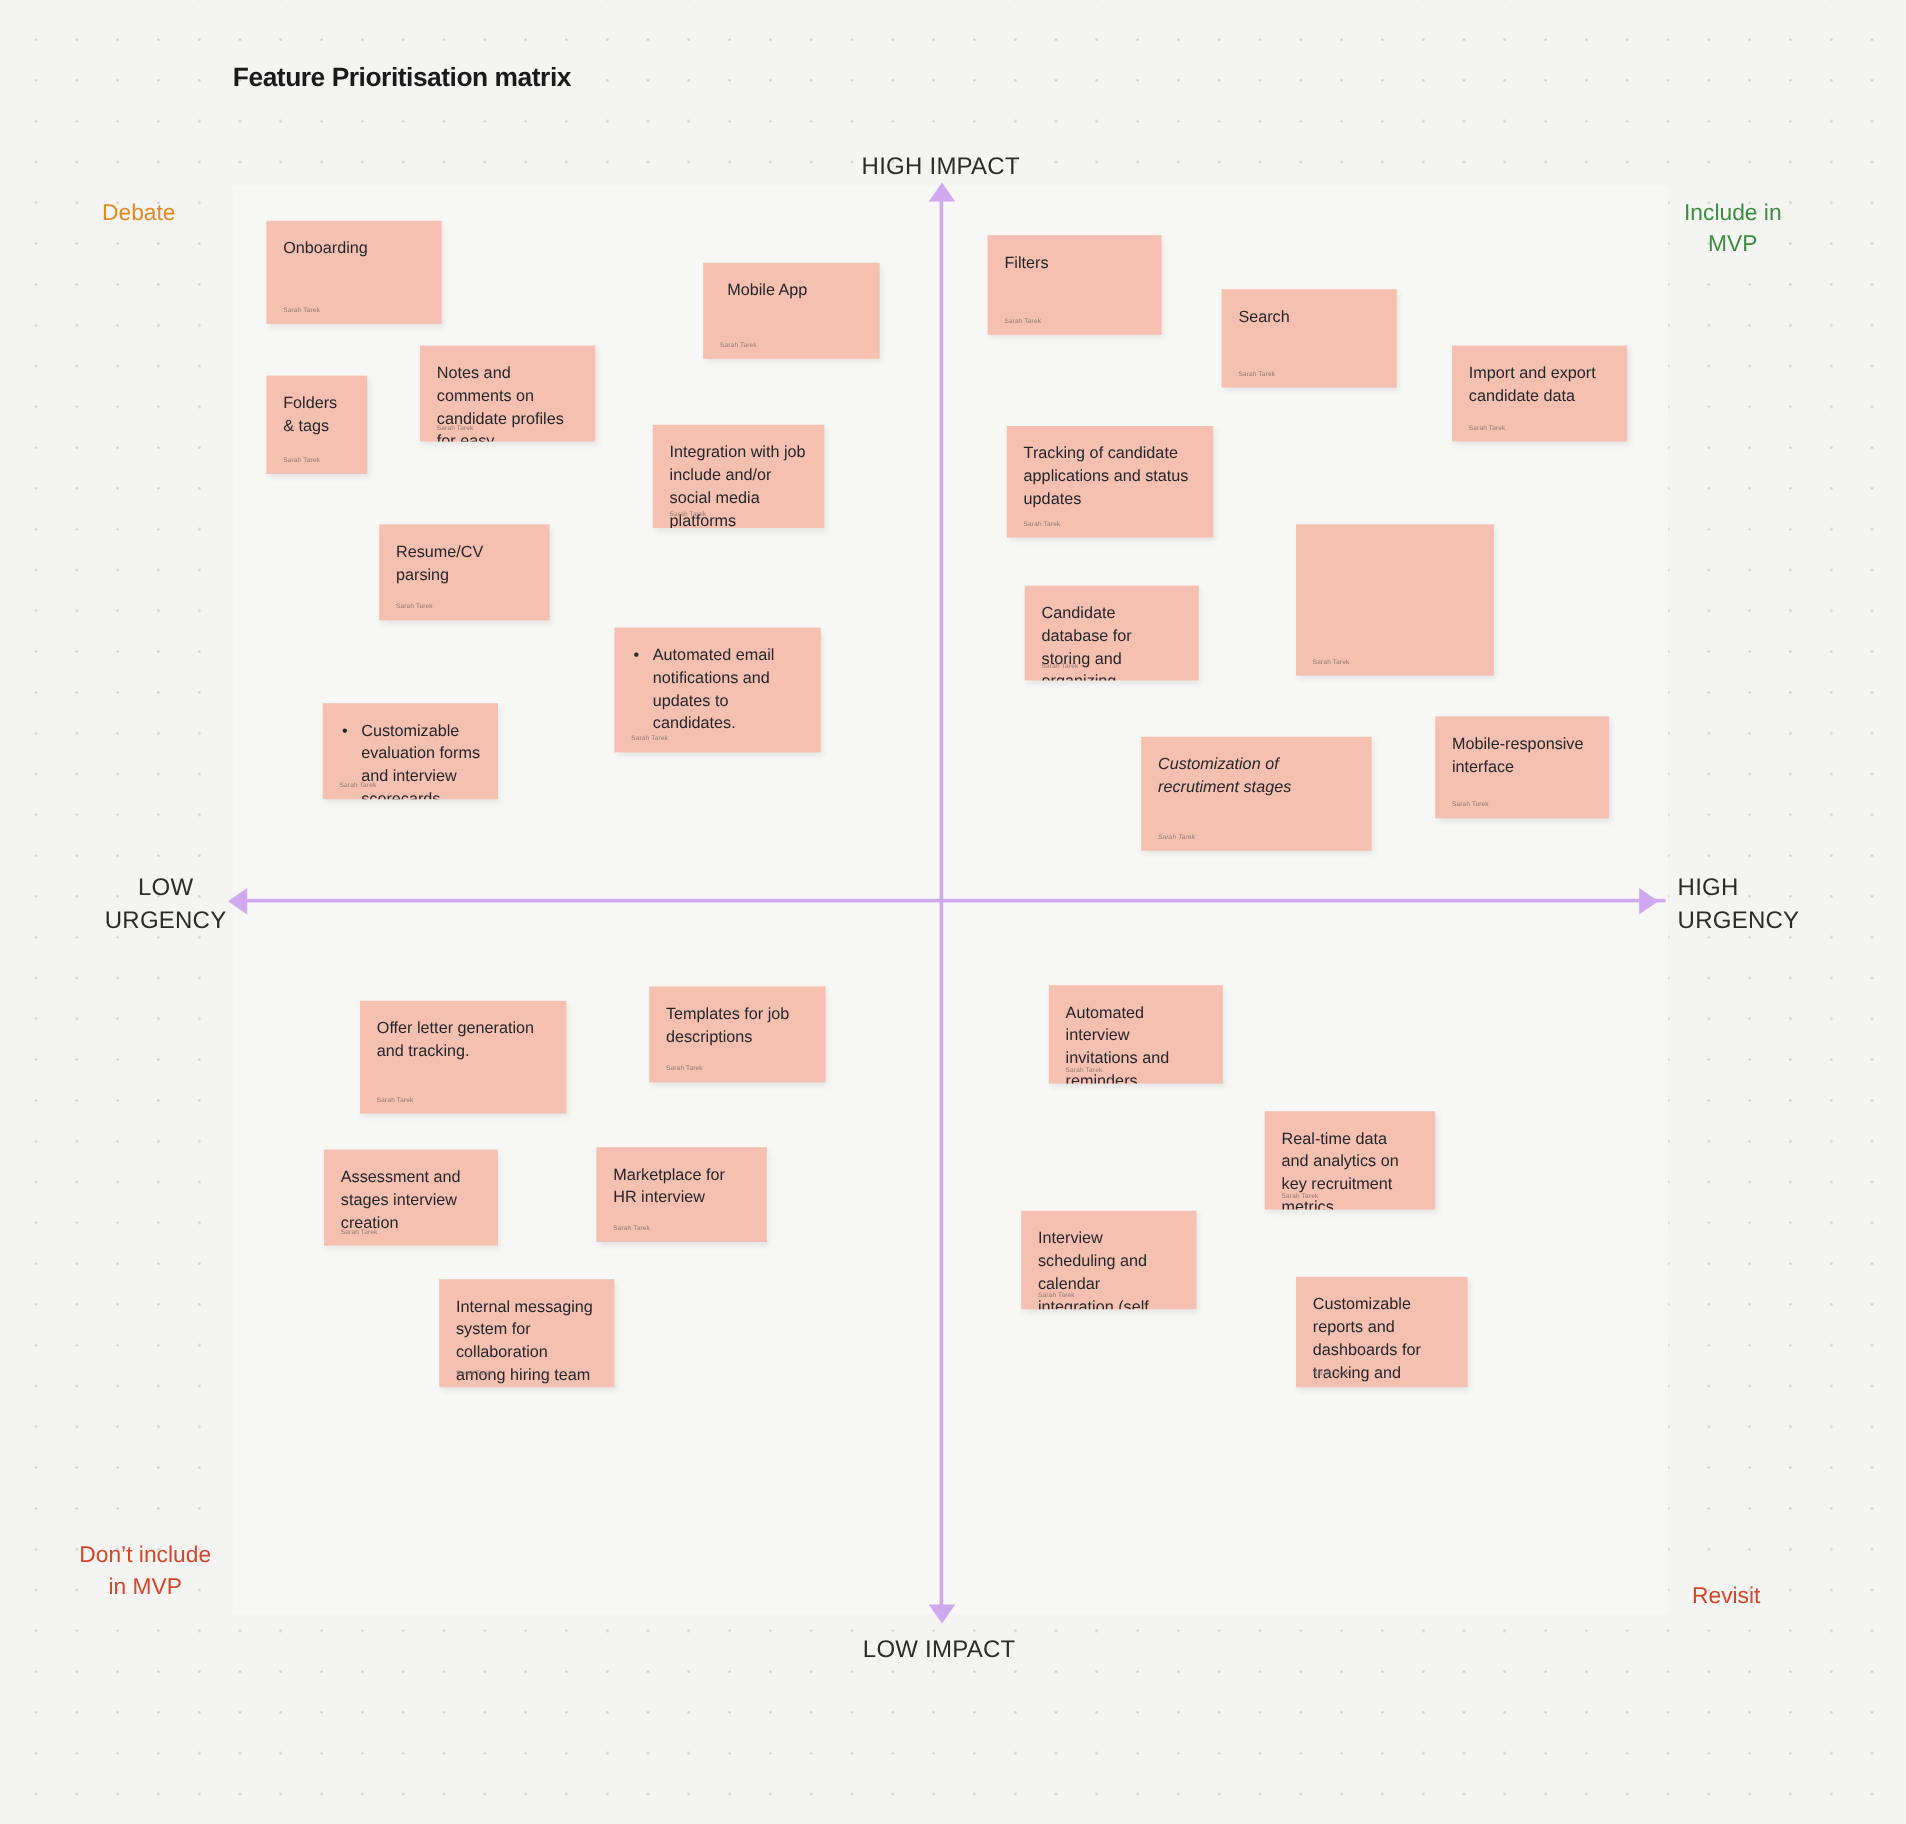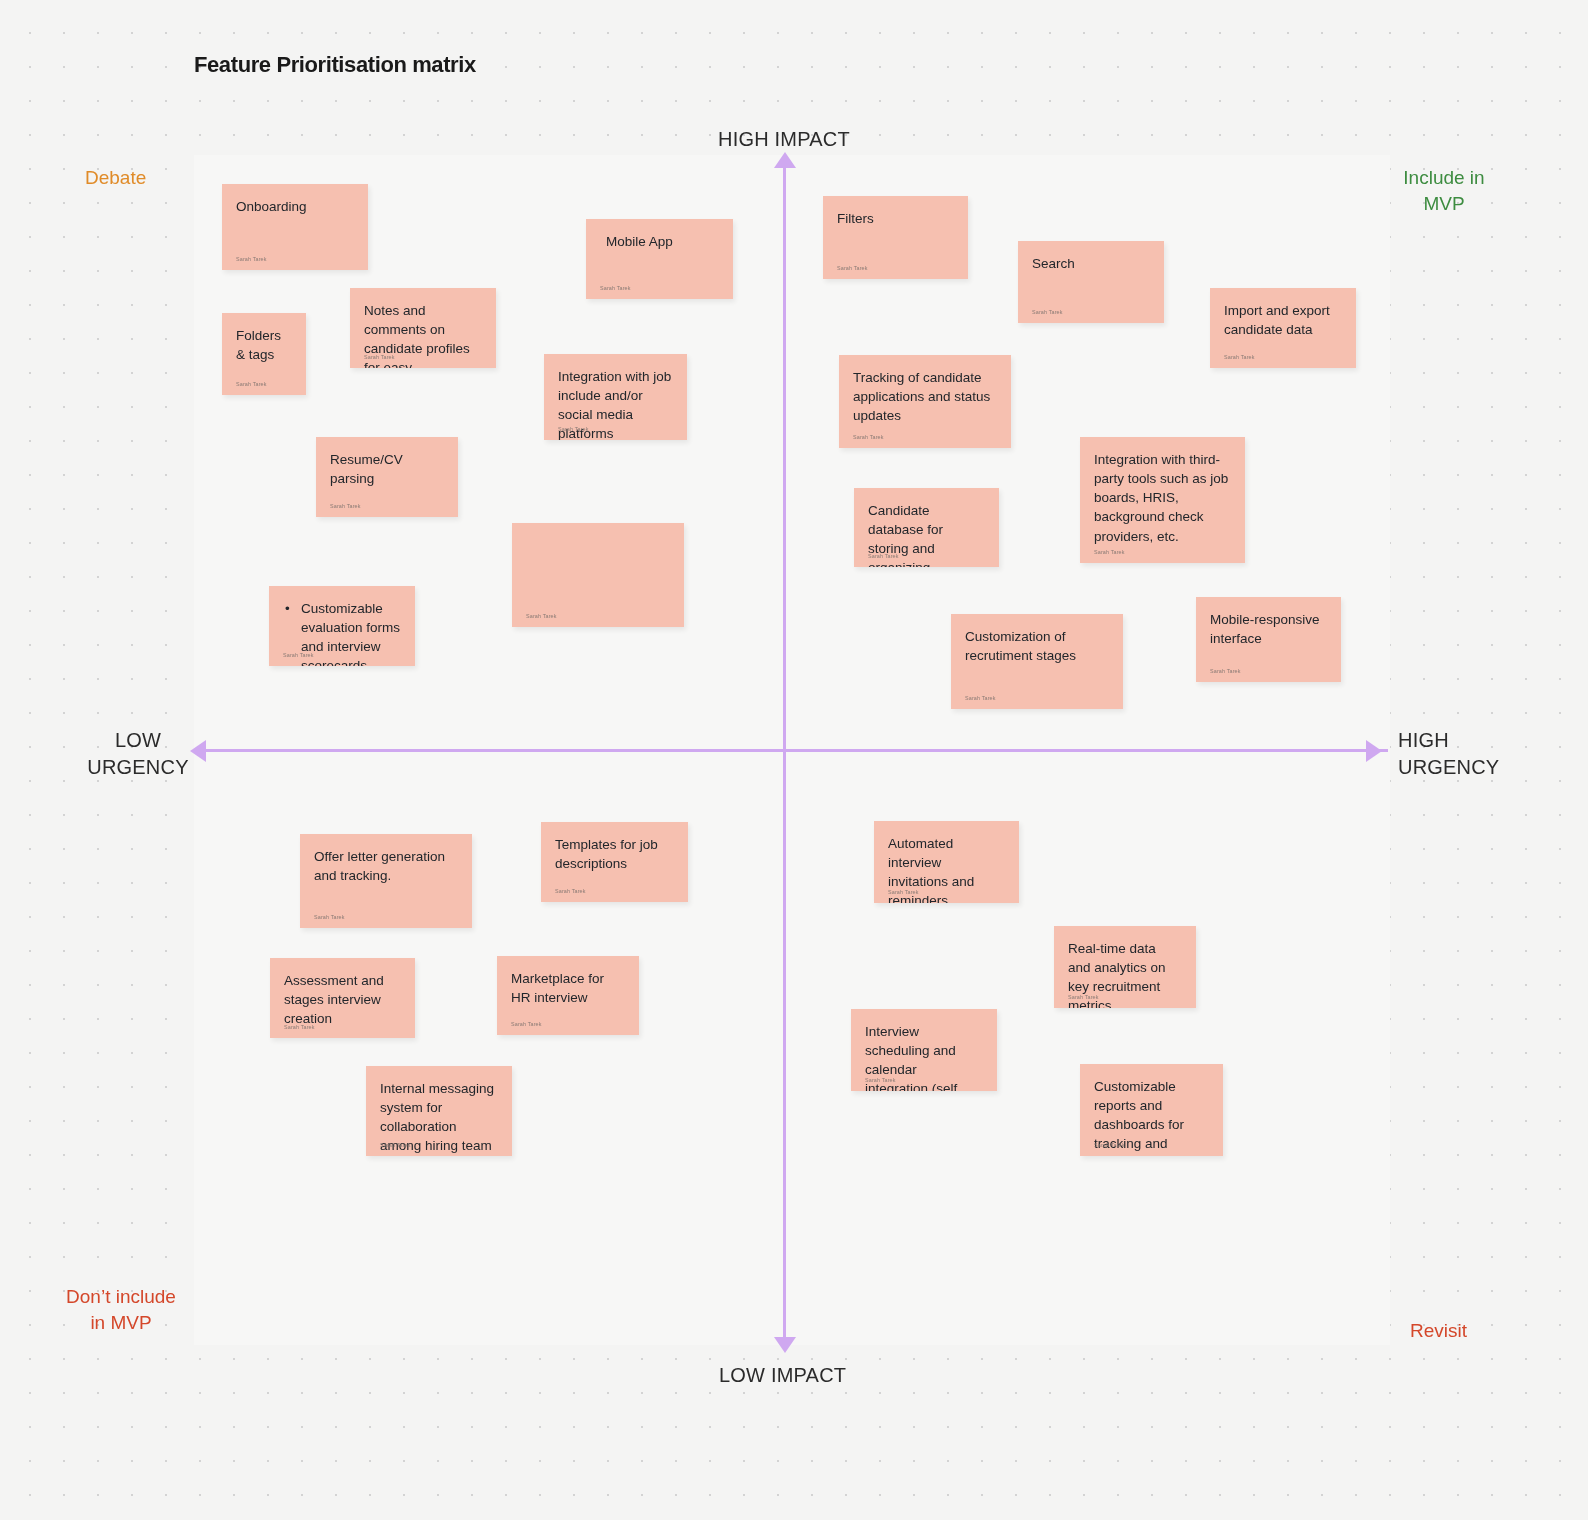--- a/index.html
+++ b/index.html
@@ -220,20 +220,21 @@
     </div>
     <div class="note" style="left: 544px; top: 354px; width: 143px; height: 86px;">
       <p class="note-text">Integration with job include and/or social media platforms</p>
       <div class="note-author">Sarah Tarek</div>
     </div>
     <div class="note" style="left: 316px; top: 437px; width: 142px; height: 80px;">
       <p class="note-text">Resume/CV parsing</p>
       <div class="note-author">Sarah Tarek</div>
     </div>
     <div class="note bulleted" style="left: 512px; top: 523px; width: 172px; height: 104px;">
+      <p class="note-text">Automated email notifications and updates to candidates.</p>
       <div class="note-author">Sarah Tarek</div>
     </div>
     <div class="note bulleted" style="left: 269px; top: 586px; width: 146px; height: 80px;">
       <p class="note-text">Customizable evaluation forms and interview scorecards.</p>
       <div class="note-author">Sarah Tarek</div>
     </div>
     <div class="note" style="left: 823px; top: 196px; width: 145px; height: 83px;">
       <p class="note-text">Filters</p>
       <div class="note-author">Sarah Tarek</div>
     </div>
@@ -243,28 +244,27 @@
     </div>
     <div class="note" style="left: 1210px; top: 288px; width: 146px; height: 80px;">
       <p class="note-text">Import and export candidate data</p>
       <div class="note-author">Sarah Tarek</div>
     </div>
     <div class="note" style="left: 839px; top: 355px; width: 172px; height: 93px;">
       <p class="note-text">Tracking of candidate applications and status updates</p>
       <div class="note-author">Sarah Tarek</div>
     </div>
     <div class="note" style="left: 1080px; top: 437px; width: 165px; height: 126px;">
-      <p class="note-text">Integration with third-party tools such as job boards, HRIS, background check providers, etc.</p>
       <div class="note-author">Sarah Tarek</div>
     </div>
     <div class="note" style="left: 854px; top: 488px; width: 145px; height: 79px;">
       <p class="note-text">Candidate database for storing and organizing candidate profiles.</p>
       <div class="note-author">Sarah Tarek</div>
     </div>
-    <div class="note" style="left: 951px; top: 614px; width: 172px; height: 95px;">
+    <div class="note" style="left: 951px; top: 614px; width: 192px; height: 95px; font-style: italic;">
       <p class="note-text">Customization of recrutiment stages</p>
       <div class="note-author">Sarah Tarek</div>
     </div>
     <div class="note" style="left: 1196px; top: 597px; width: 145px; height: 85px;">
       <p class="note-text">Mobile-responsive interface</p>
       <div class="note-author">Sarah Tarek</div>
     </div>
     <div class="note" style="left: 300px; top: 834px; width: 172px; height: 94px;">
       <p class="note-text">Offer letter generation and tracking.</p>
       <div class="note-author">Sarah Tarek</div>

